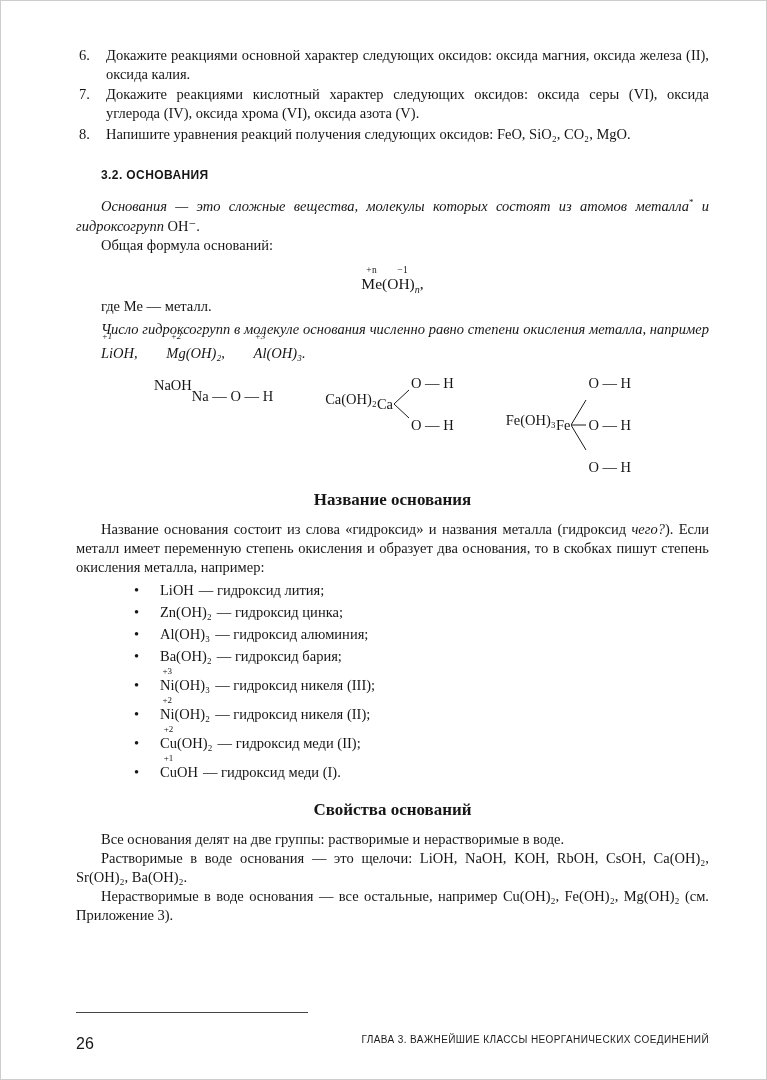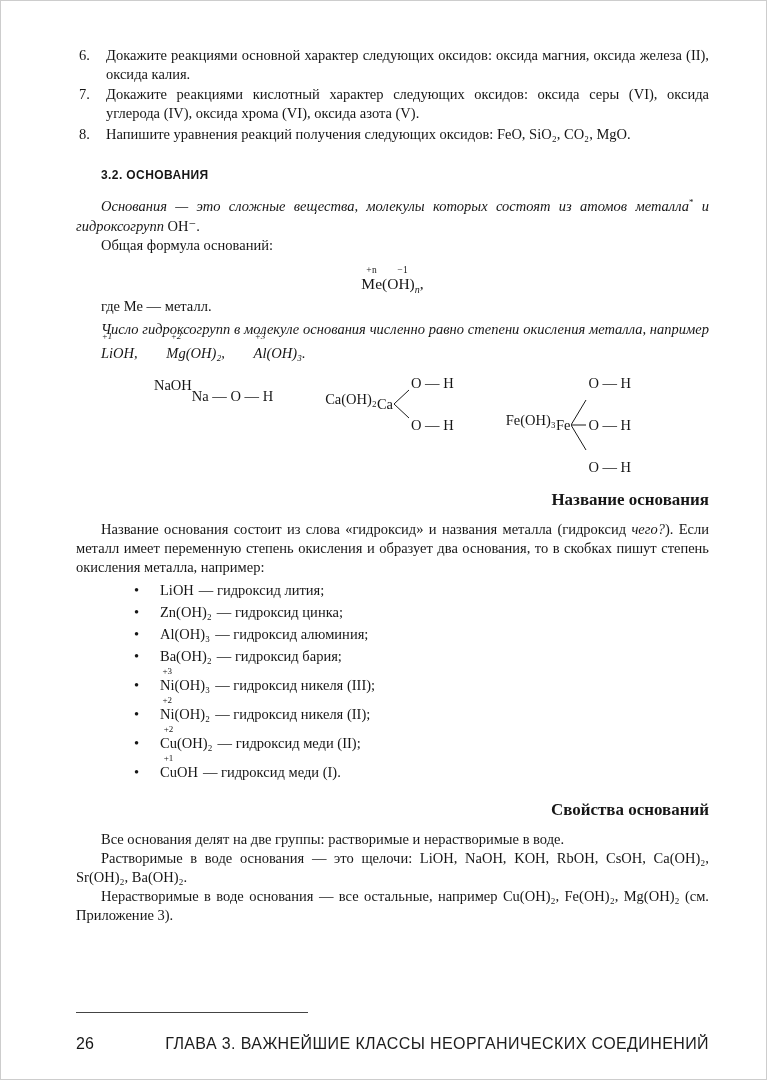--- a/index.html
+++ b/index.html
@@ -46,35 +46,35 @@
   
   .structures { display: flex; justify-content: center; align-items: flex-start; gap: 52px; margin: 8px 0 4px; }
   .struct-col { display: flex; flex-direction: row; align-items: center; }
   .struct-label { margin-bottom: 9px; }
   .chain { margin-top: 13px; white-space: nowrap; }
   .branch-diagram { display: flex; align-items: center; }
   .branches { display: flex; flex-direction: column; gap: 23px; }
   .branches span { line-height: 19px; white-space: nowrap; }
   svg.bonds { display: block; margin: 0 1px; }
 
-  .center-heading { text-align: right; font-weight: 700; margin: 12px 0 9px; }
+  .center-heading { text-align: center; font-weight: 700; margin: 12px 0 9px; }
 
   
   ul.hydroxides { list-style: none; margin: 2px 0 4px; }
   ul.hydroxides li { display: flex; align-items: baseline; padding-left: 58px; margin: 3px 0; }
   ul.hydroxides .bullet { flex: 0 0 26px; }
   ul.hydroxides li.has-ox { margin-top: 10px; }
   .bi-desc { margin-left: 5px; }
 
   
   .footnote { position: absolute; left: 75px; right: 57px; bottom: 60px; font-size: 12.5px; }
   .footnote-rule { width: 232px; border-top: 1px solid #444; margin-bottom: 6px; }
   .footer { position: absolute; left: 75px; right: 57px; bottom: 25px; display: flex; justify-content: space-between; align-items: flex-start; }
   .page-num { font-family: "Liberation Sans", sans-serif; font-size: 16px; }
-  .chapter { font-family: "Liberation Sans", sans-serif; font-size: 16px; letter-spacing: 0.4px; color: #1c1c1c; }
+  .chapter { font-family: "Liberation Sans", sans-serif; font-size: 10px; letter-spacing: 0.4px; color: #1c1c1c; }
 </style>
 </head>
 <body>
 
 <div class="page">
   <div class="content">
 
     <div>
       <div class="ex-item">
         <span class="ex-num">6.</span>

